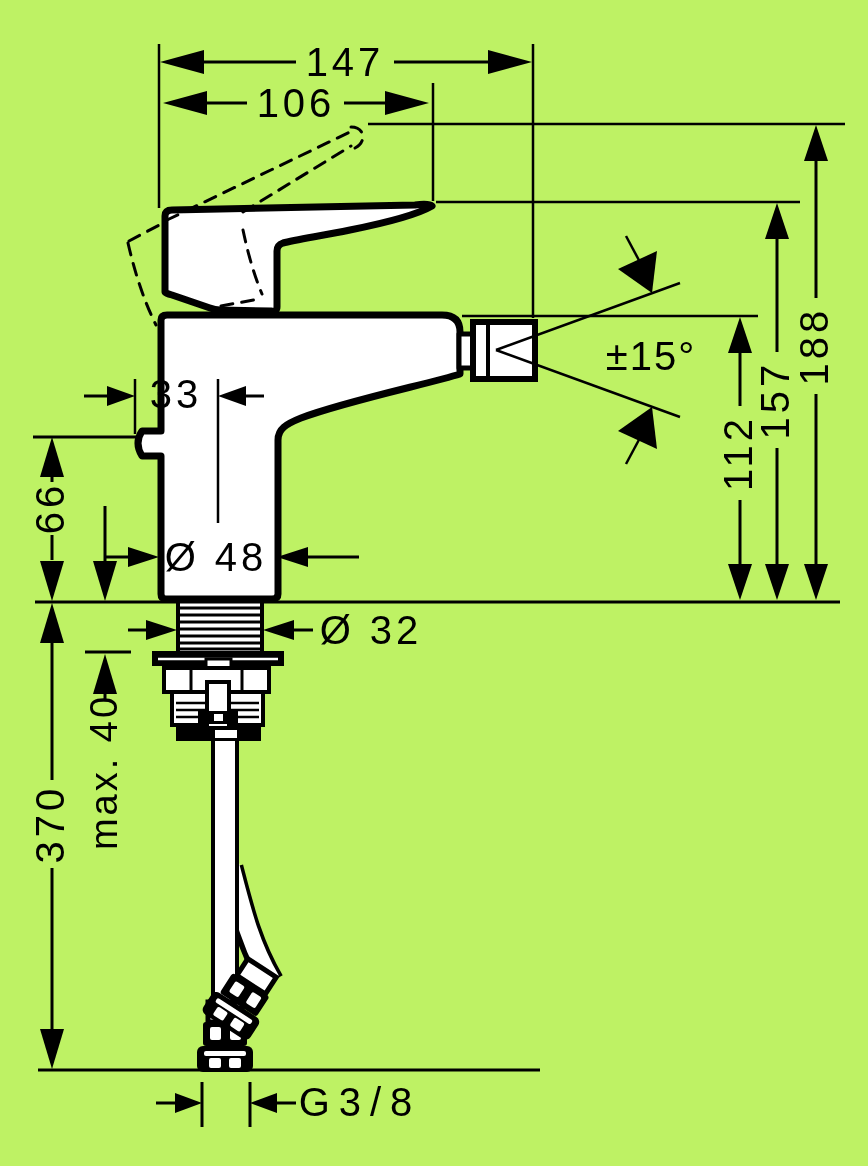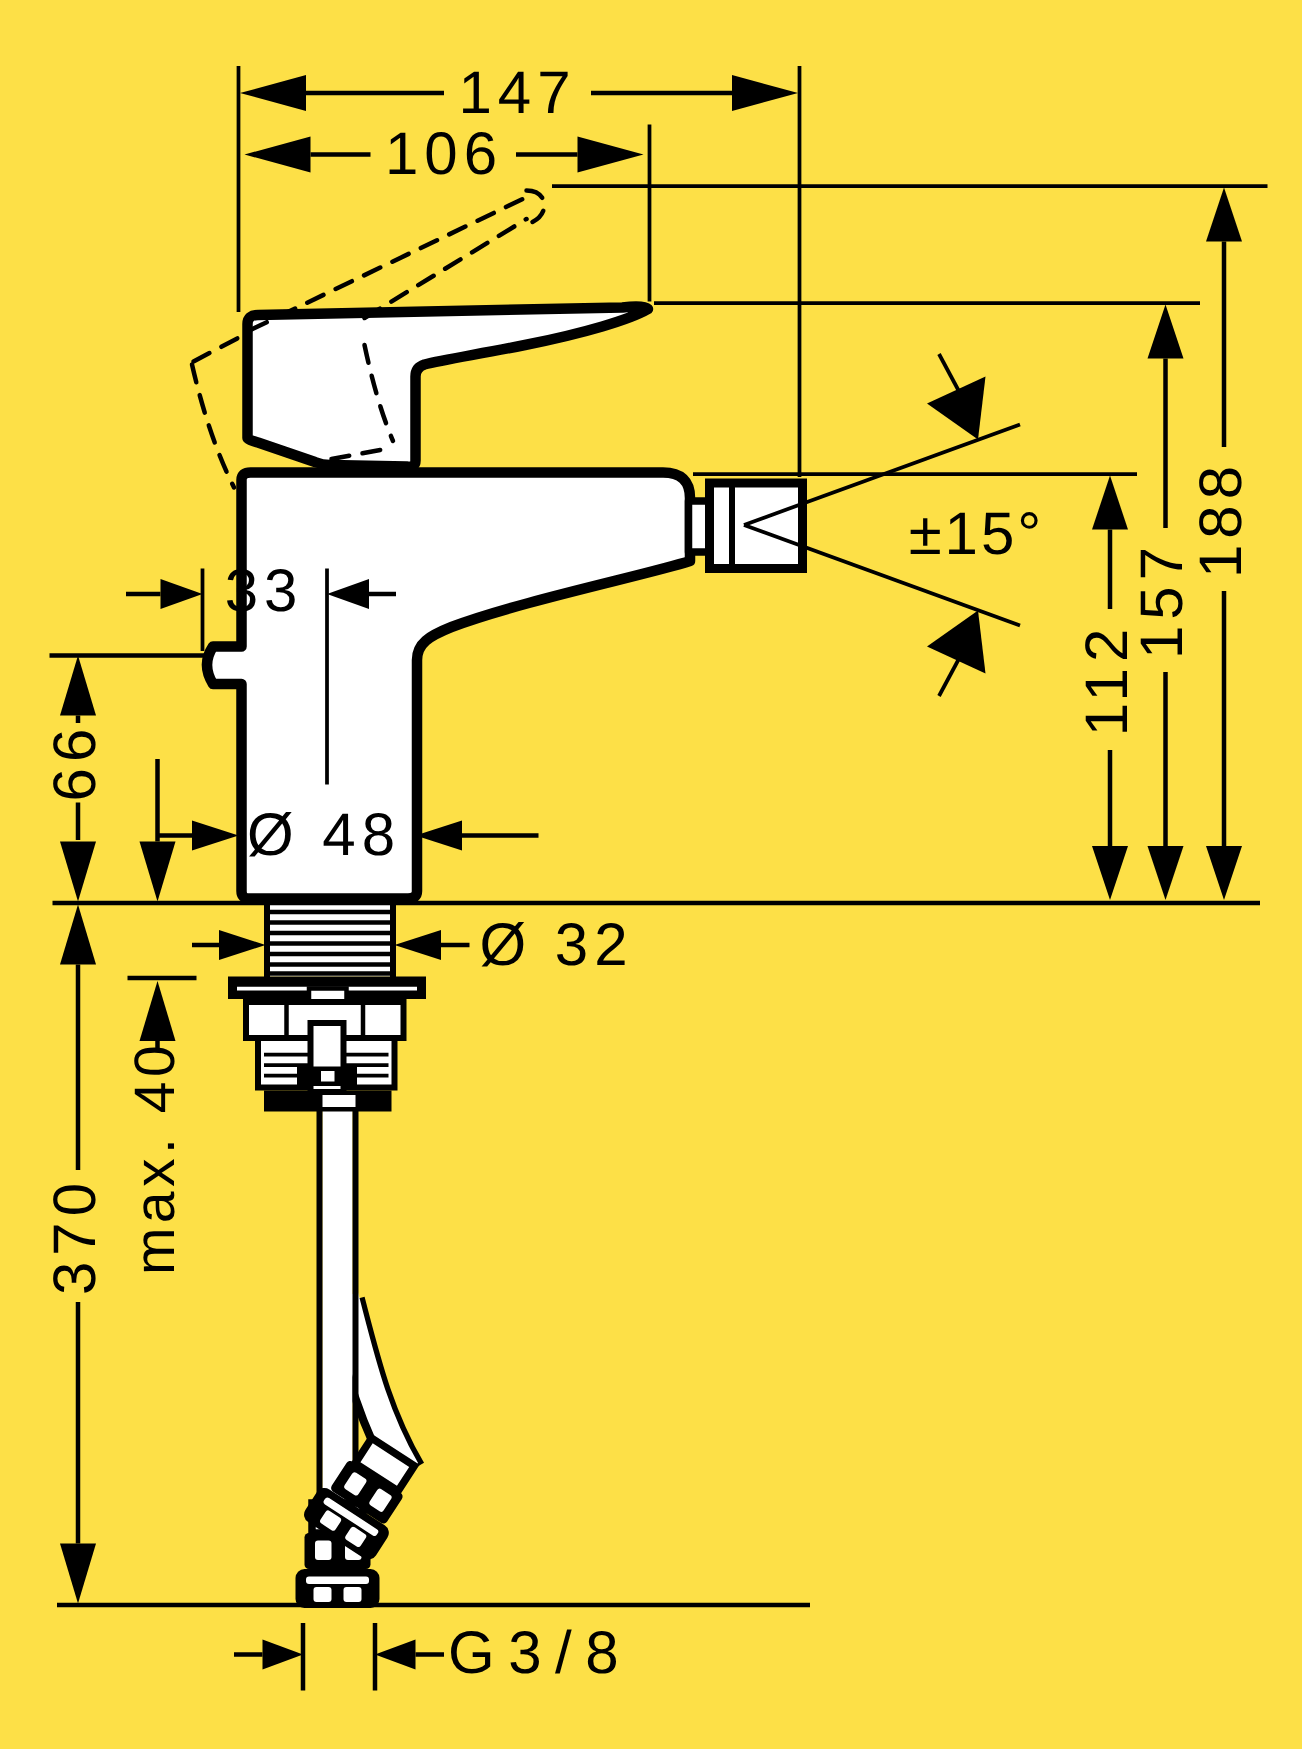--- a/index.html
+++ b/index.html
@@ -4,21 +4,21 @@
 <style>
   html, body {
     margin: 0;
     padding: 0;
     background: #ffffff;
   }
   .stage {
     position: relative;
     width: 868px;
     height: 1166px;
-    background: #fde047;
+    background: #bef264;
     overflow: hidden;
   }
   svg { display: block; }
   text {
     font-family: "Liberation Sans", "DejaVu Sans", sans-serif;
     fill: #000;
     font-size: 40px;
     letter-spacing: 4px;
   }
   text.small-sp { letter-spacing: 2px; }

